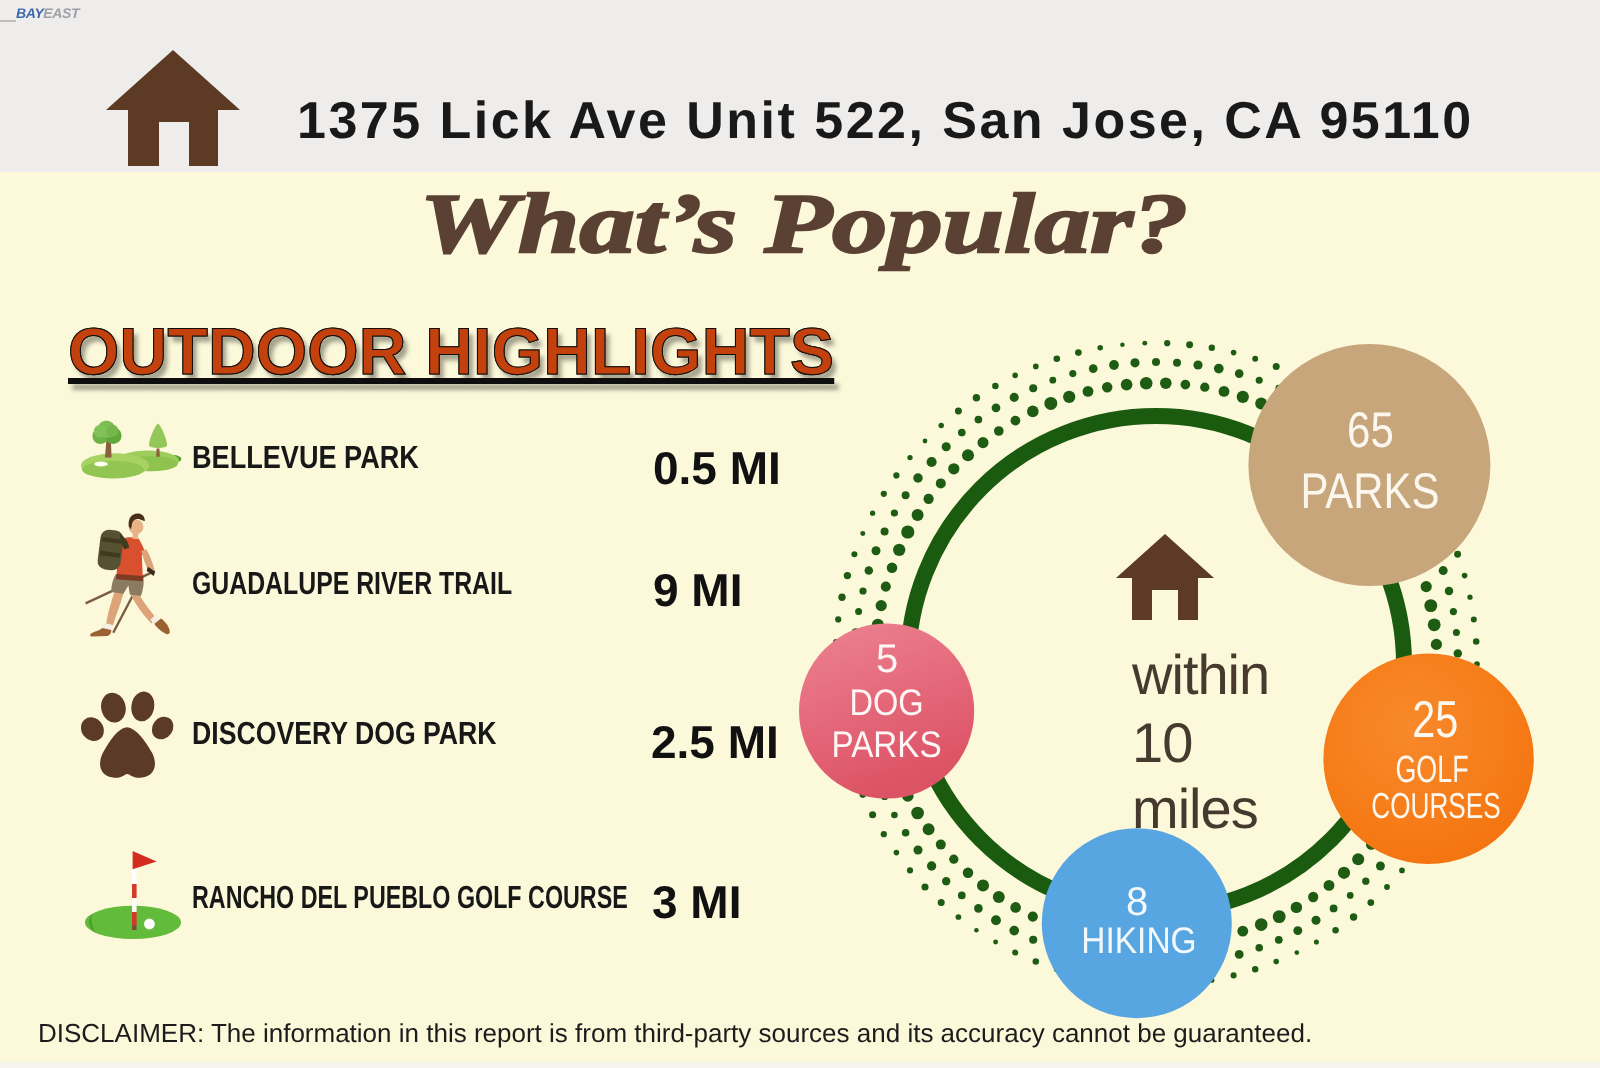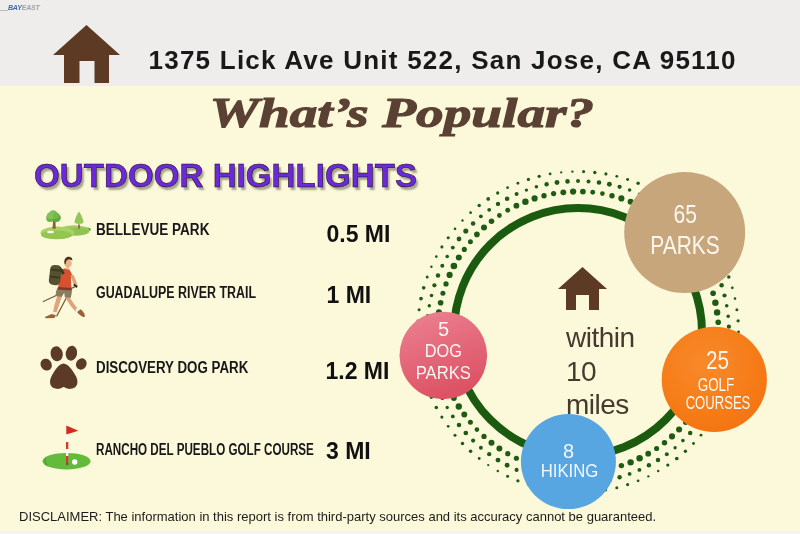--- a/index.html
+++ b/index.html
@@ -23,21 +23,21 @@
 </svg>
 
 <div class="abs" style="left:148.5px;top:46.5px;width:581px;text-align:center;font-weight:700;font-size:26px;letter-spacing:1.24px;color:#191919;white-space:nowrap;line-height:1;">1375 Lick Ave Unit 522, San Jose, CA 95110</div>
 
 <div class="abs" style="left:0;top:86px;width:800px;height:445px;background:#FCF8DA;"></div>
 
 <div class="abs" style="left:0;top:531px;width:800px;height:3px;background:#f6f4ef;"></div>
 
 <div class="abs" style="left:1.5px;top:92px;width:800px;text-align:center;font-family:'Liberation Serif',serif;font-style:italic;font-weight:700;font-size:42.5px;color:#5A4134;-webkit-text-stroke:1.15px #5A4134;transform:scaleX(1.30);transform-origin:400px 0;line-height:1;white-space:nowrap;">What’s Popular?</div>
 
-<div class="abs" style="left:34px;top:159px;font-weight:700;font-size:33px;color:#6d28d9;-webkit-text-stroke:0.5px #0e0e0e;line-height:1;white-space:nowrap;letter-spacing:0.1px;text-shadow:2.2px 3px 2px rgba(105,105,88,0.6);">OUTDOOR HIGHLIGHTS</div>
+<div class="abs" style="left:34px;top:159px;font-weight:700;font-size:33px;color:#c2410c;-webkit-text-stroke:0.5px #0e0e0e;line-height:1;white-space:nowrap;letter-spacing:0.1px;text-shadow:2.2px 3px 2px rgba(105,105,88,0.6);text-decoration:underline;">OUTDOOR HIGHLIGHTS</div>
 
 <svg class="abs" style="left:36px;top:206px;" width="58" height="39" viewBox="0 0 58 39">
 
   <ellipse cx="50.5" cy="23.5" rx="4.2" ry="2" fill="#4f9e33"></ellipse>
   <ellipse cx="38" cy="24.4" rx="15.5" ry="5.2" fill="#9ECC5D"></ellipse>
   <ellipse cx="40" cy="25.8" rx="13" ry="3.8" fill="#8FC350"></ellipse>
   <ellipse cx="21.5" cy="26.8" rx="17" ry="6.2" fill="#A8D364"></ellipse>
   <ellipse cx="20.5" cy="28.8" rx="15.5" ry="4.4" fill="#92C551"></ellipse>
   <ellipse cx="14.5" cy="26" rx="3.4" ry="1.2" fill="#fffef2"></ellipse>
 
@@ -91,33 +91,33 @@
 
   <rect x="28.3" y="12.8" width="2.8" height="3.6" fill="#E9B388"></rect>
 
   <circle cx="30" cy="10.4" r="3.7" fill="#E9B388"></circle>
 
   <path d="M26.4,10.2 C25.8,6 28.3,3.4 31.2,3.8 C33.6,4.1 34.5,5.8 34.4,7.6 L31.8,6.6 C29.8,6.2 28.1,7.2 27.9,9.6 L27.5,11.6 Z" fill="#4A2E1C"></path>
 </svg>
 
 <div class="nm" style="left:95.5px;top:283.5px;transform:scaleX(0.776);">GUADALUPE RIVER TRAIL</div>
 
-<div class="mi" style="left:326.5px;top:282.4px;">1 MI</div>
+<div class="mi" style="left:326.5px;top:282.4px;">9 MI</div>
 
 <svg class="abs" style="left:36px;top:340px;" width="56" height="56" viewBox="0 0 56 56">
   <ellipse cx="20.7" cy="13.8" rx="6.1" ry="7.5" transform="rotate(-13 20.7 13.8)" fill="#5B3A28"></ellipse>
   <ellipse cx="35.4" cy="13.2" rx="5.7" ry="7.5" transform="rotate(10 35.4 13.2)" fill="#5B3A28"></ellipse>
   <ellipse cx="10.2" cy="24.6" rx="5.4" ry="6.2" transform="rotate(-38 10.2 24.6)" fill="#5B3A28"></ellipse>
   <ellipse cx="45.3" cy="24" rx="5.1" ry="5.9" transform="rotate(35 45.3 24)" fill="#5B3A28"></ellipse>
   <path d="M27.5,23.6 C22.8,24.1 19,30 15.4,36.5 C12.4,42.6 14.4,48 20.5,48.8 C25,49.4 26.3,47 27.6,47 C29,47 30.4,49.4 35,48.8 C41.1,48 43.1,42.6 40.1,36.5 C36.4,30 32.2,24.1 27.5,23.6 Z" fill="#5B3A28"></path>
 </svg>
 
 <div class="nm" style="left:95.5px;top:358.8px;transform:scaleX(0.833);">DISCOVERY DOG PARK</div>
 
-<div class="mi" style="left:325.5px;top:357.8px;">1.2 MI</div>
+<div class="mi" style="left:325.5px;top:357.8px;">2.5 MI</div>
 
 <svg class="abs" style="left:40px;top:420px;" width="55" height="55" viewBox="0 0 55 55">
 
   <ellipse cx="26.5" cy="41.2" rx="24" ry="8.3" fill="#62BB3B"></ellipse>
   <path d="M6,37 C3.5,40 4,44 8,46.5 C6,43.5 5.5,40 6,37 Z" fill="#4da22c"></path>
 
   <rect x="26" y="14" width="2.3" height="8" fill="#fdfdfb"></rect>
   <rect x="26" y="22" width="2.3" height="7" fill="#D43A2A"></rect>
   <rect x="26" y="29" width="2.3" height="7" fill="#fdfdfb"></rect>
   <rect x="26" y="36" width="2.3" height="6.5" fill="#D43A2A"></rect>

